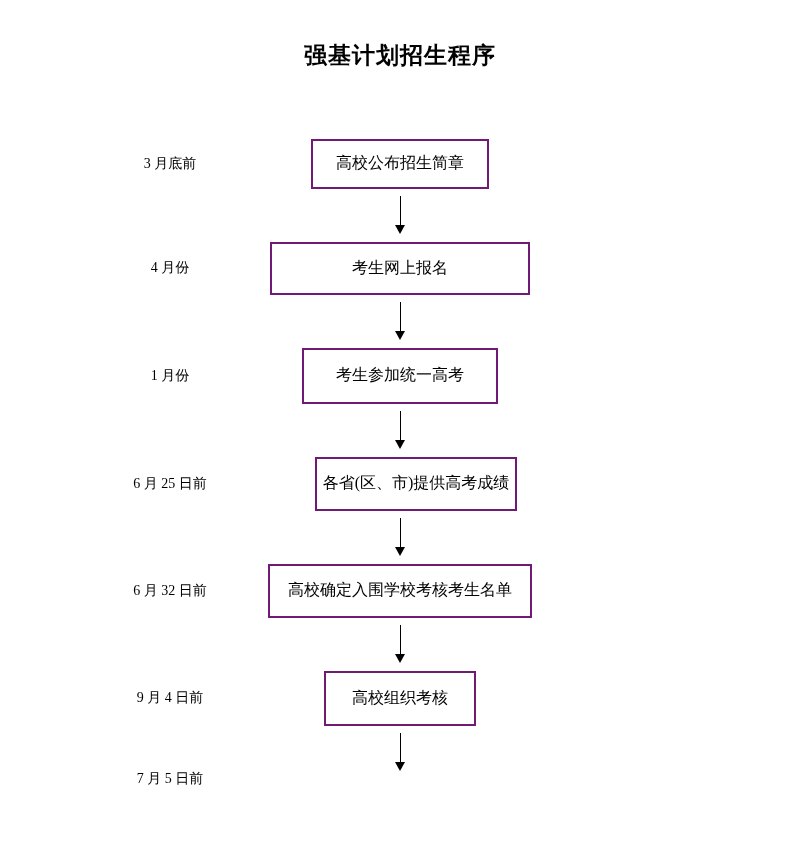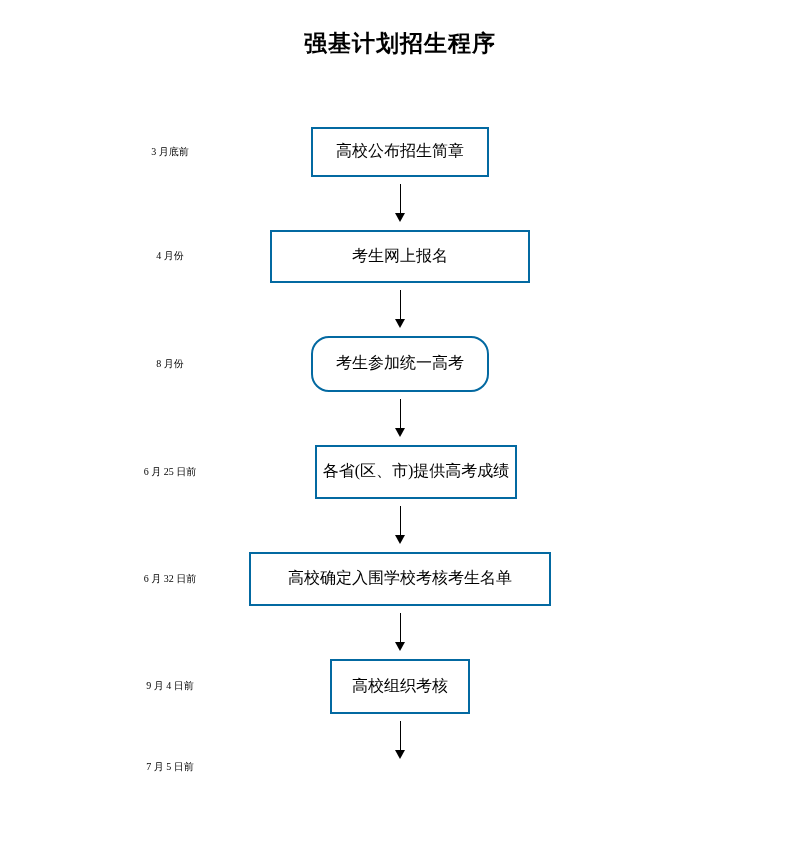--- a/index.html
+++ b/index.html
@@ -11,21 +11,21 @@
     position: relative;
     width: 800px;
     height: 865px;
     background: #ffffff;
     color: #000000;
     font-family: "Liberation Serif", "DejaVu Serif", serif;
     overflow: hidden;
   }
   .title {
     margin: 0;
-    padding-top: 30px;
+    padding-top: 42px;
     text-align: center;
     font-size: 23px;
     line-height: 1.2;
     font-weight: bold;
     font-family: "Liberation Sans", "DejaVu Sans", sans-serif;
     letter-spacing: 1px;
   }
   .flow {
     margin-top: 69px;
   }
@@ -35,41 +35,41 @@
     justify-content: center;
     align-items: center;
   }
   .time-label {
     position: absolute;
     left: 118px;
     top: 50%;
     transform: translateY(-50%);
     width: 104px;
     text-align: center;
-    font-size: 10px;
+    font-size: 14px;
     white-space: nowrap;
   }
   .flow-box {
     display: flex;
     align-items: center;
     justify-content: center;
     box-sizing: border-box;
-    border: 2px solid #0369a1;
+    border: 2px solid #701a75;
     background: #ffffff;
     text-align: center;
     font-size: 16px;
     line-height: 1.9;
     white-space: pre-line;
   }
   .b0 { width: 178px; height: 50px; }
   .b1 { width: 260px; height: 53px; }
-  .b2 { width: 178px; height: 56px; border-radius: 18px; }
+  .b2 { width: 196px; height: 56px; }
   .b3 { width: 202px; height: 54px; transform: translateX(16px); }
-  .b4 { width: 302px; height: 54px; font-family: Liberation Serif, serif; }
-  .b5 { width: 140px; height: 55px; }
+  .b4 { width: 264px; height: 54px; font-family: Liberation Serif, serif; }
+  .b5 { width: 152px; height: 55px; }
   .b6 { width: 357px; height: 73px; }
   .arrow {
     box-sizing: border-box;
     height: 53px;
     padding: 7px 0 8px 0;
     display: flex;
     flex-direction: column;
     align-items: center;
   }
   .arrow-line {
@@ -108,21 +108,21 @@
       <span class="time-label">4 月份</span>
       <div class="flow-box b1">考生网上报名</div>
     </div>
 
     <div class="arrow">
       <div class="arrow-line"></div>
       <div class="arrow-head"></div>
     </div>
 
     <div class="flow-row">
-      <span class="time-label">8 月份</span>
+      <span class="time-label">1 月份</span>
       <div class="flow-box b2">考生参加统一高考</div>
     </div>
 
     <div class="arrow">
       <div class="arrow-line"></div>
       <div class="arrow-head"></div>
     </div>
 
     <div class="flow-row">
       <span class="time-label">6 月 25 日前</span>

